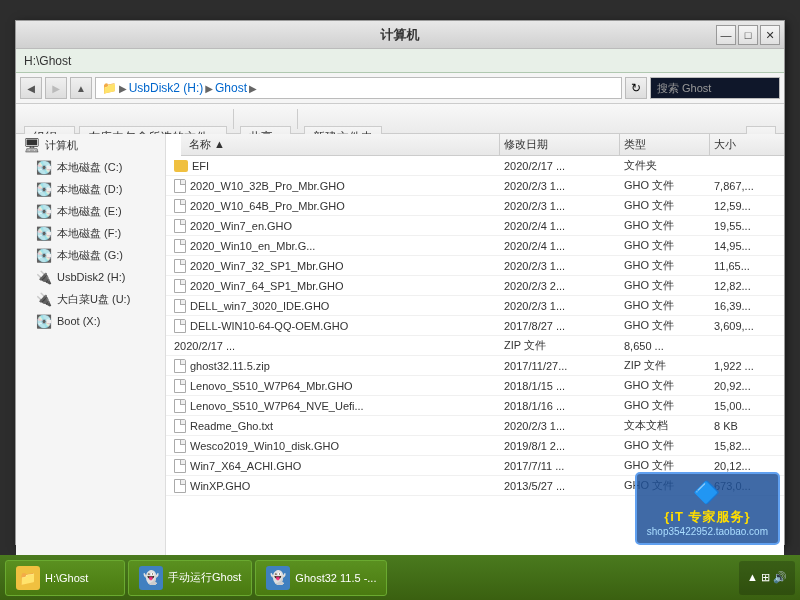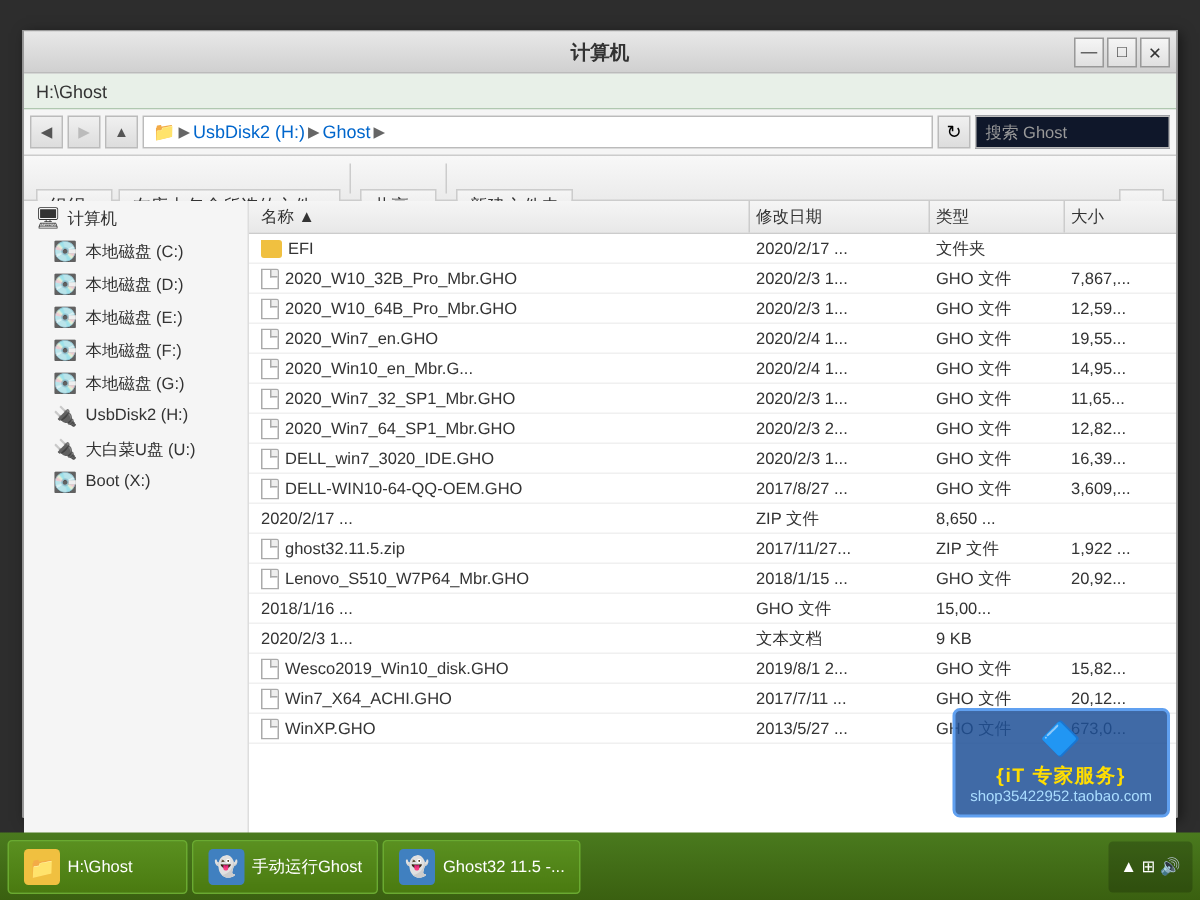--- a/index.html
+++ b/index.html
@@ -218,20 +218,21 @@
     .file-list-header {
       display: grid;
       grid-template-columns: 1fr 120px 90px 70px;
       background: linear-gradient(to bottom, #f5f5f5, #e8e8e8);
       border-bottom: 1px solid #ccc;
       height: 22px;
       align-items: center;
       padding: 0 4px;
       position: sticky;
       top: 0;
+      margin-left: 15px;
     }
 
     .col-header {
       font-size: 11px;
       color: #333;
       padding: 0 4px;
       border-right: 1px solid #ccc;
       height: 100%;
       display: flex;
       align-items: center;
@@ -697,38 +698,46 @@
     </div>
     <div class="file-cell">
       <span>GHO 文件</span>
     </div>
     <div class="file-cell">
       <span>20,92...</span>
     </div>
   </div>
             <div class="file-row">
     <div class="file-cell">
+      <div class="doc-icon"></div>
+      <span>Lenovo_S510_W7P64_NVE_Uefi...</span>
+    </div>
+    <div class="file-cell">
       <span>2018/1/16 ...</span>
     </div>
     <div class="file-cell">
       <span>GHO 文件</span>
     </div>
     <div class="file-cell">
       <span>15,00...</span>
     </div>
   </div>
             <div class="file-row">
     <div class="file-cell">
+      <div class="doc-icon"></div>
+      <span>Readme_Gho.txt</span>
+    </div>
+    <div class="file-cell">
       <span>2020/2/3 1...</span>
     </div>
     <div class="file-cell">
       <span>文本文档</span>
     </div>
     <div class="file-cell">
-      <span>9 KB</span>
+      <span>8 KB</span>
     </div>
   </div>
             <div class="file-row">
     <div class="file-cell">
       <div class="doc-icon"></div>
       <span>Wesco2019_Win10_disk.GHO</span>
     </div>
     <div class="file-cell">
       <span>2019/8/1 2...</span>
     </div>

